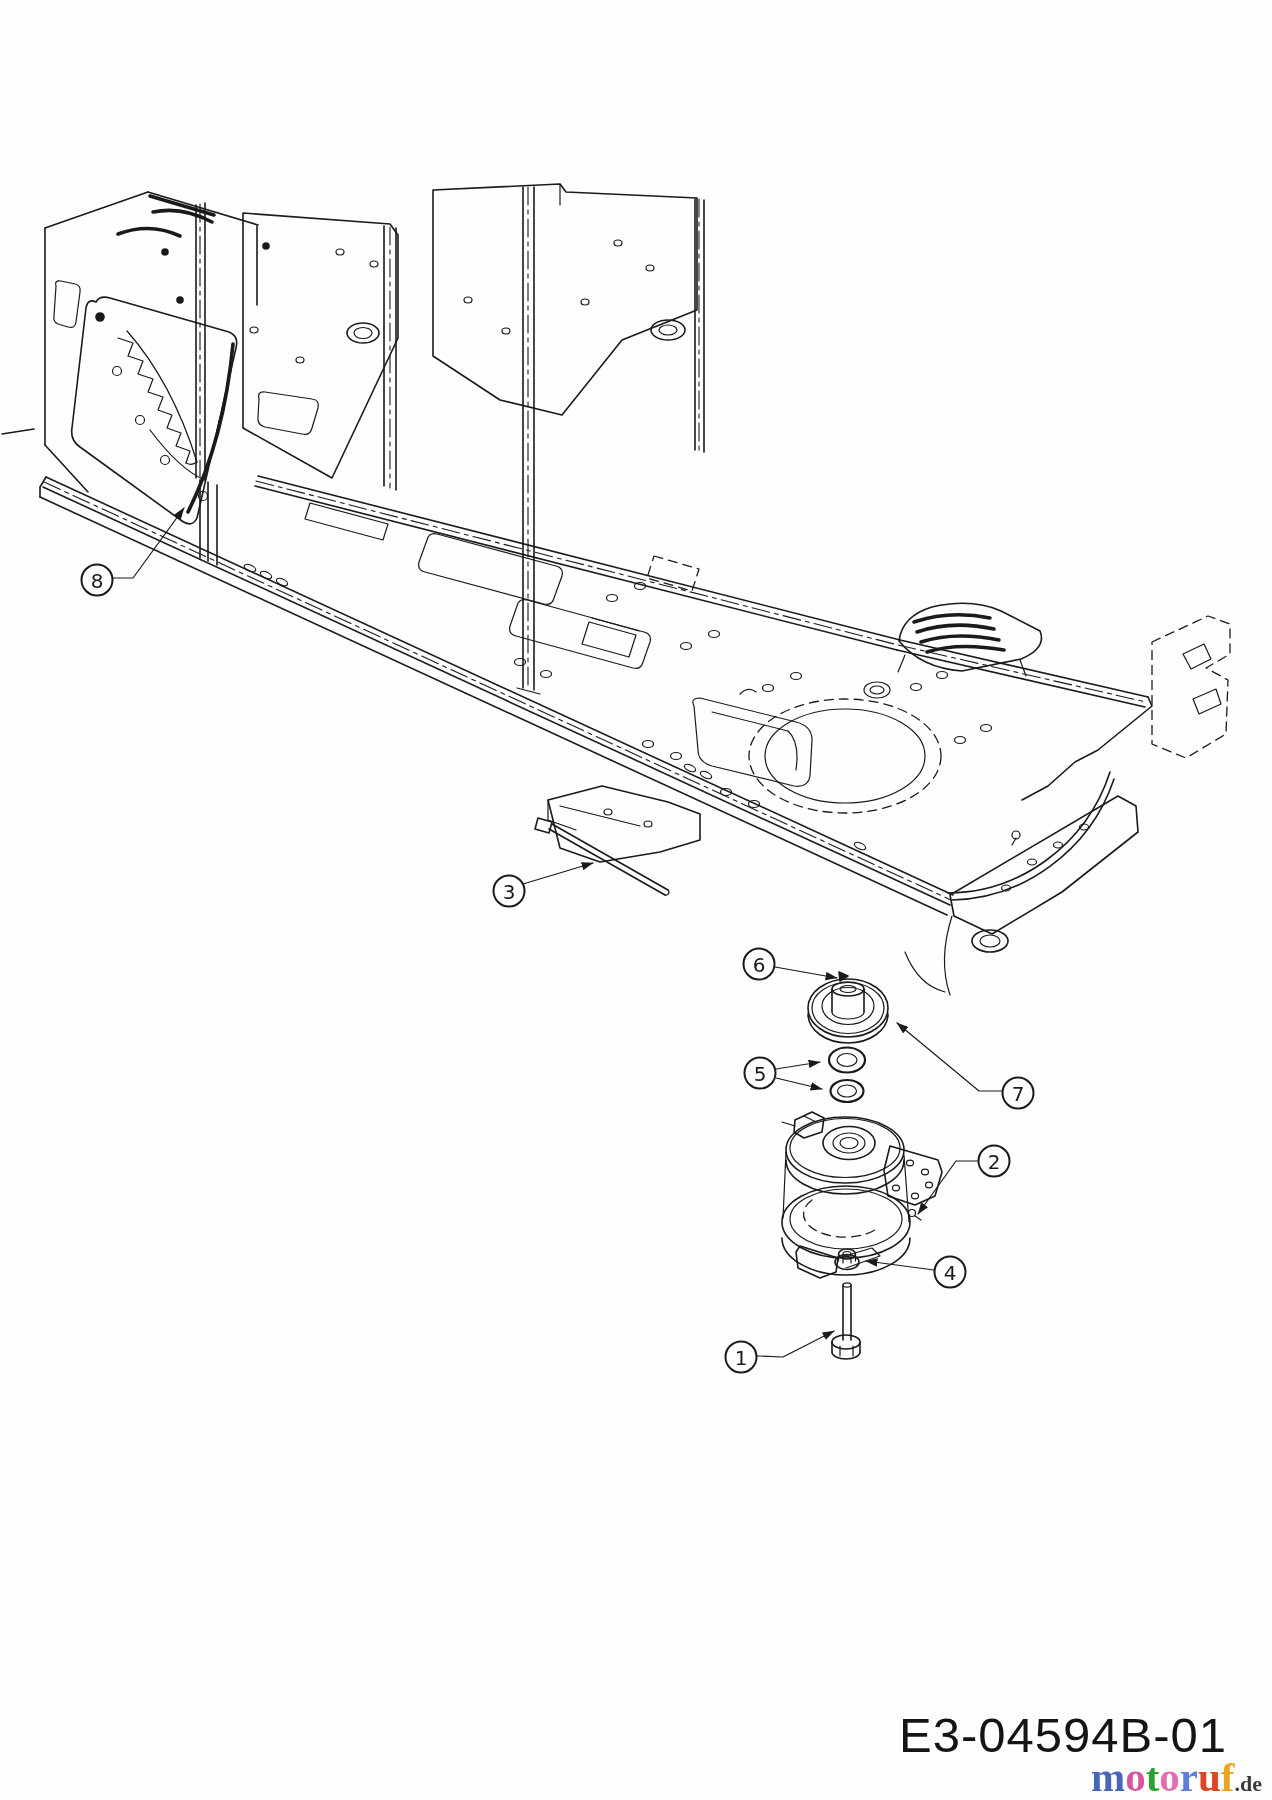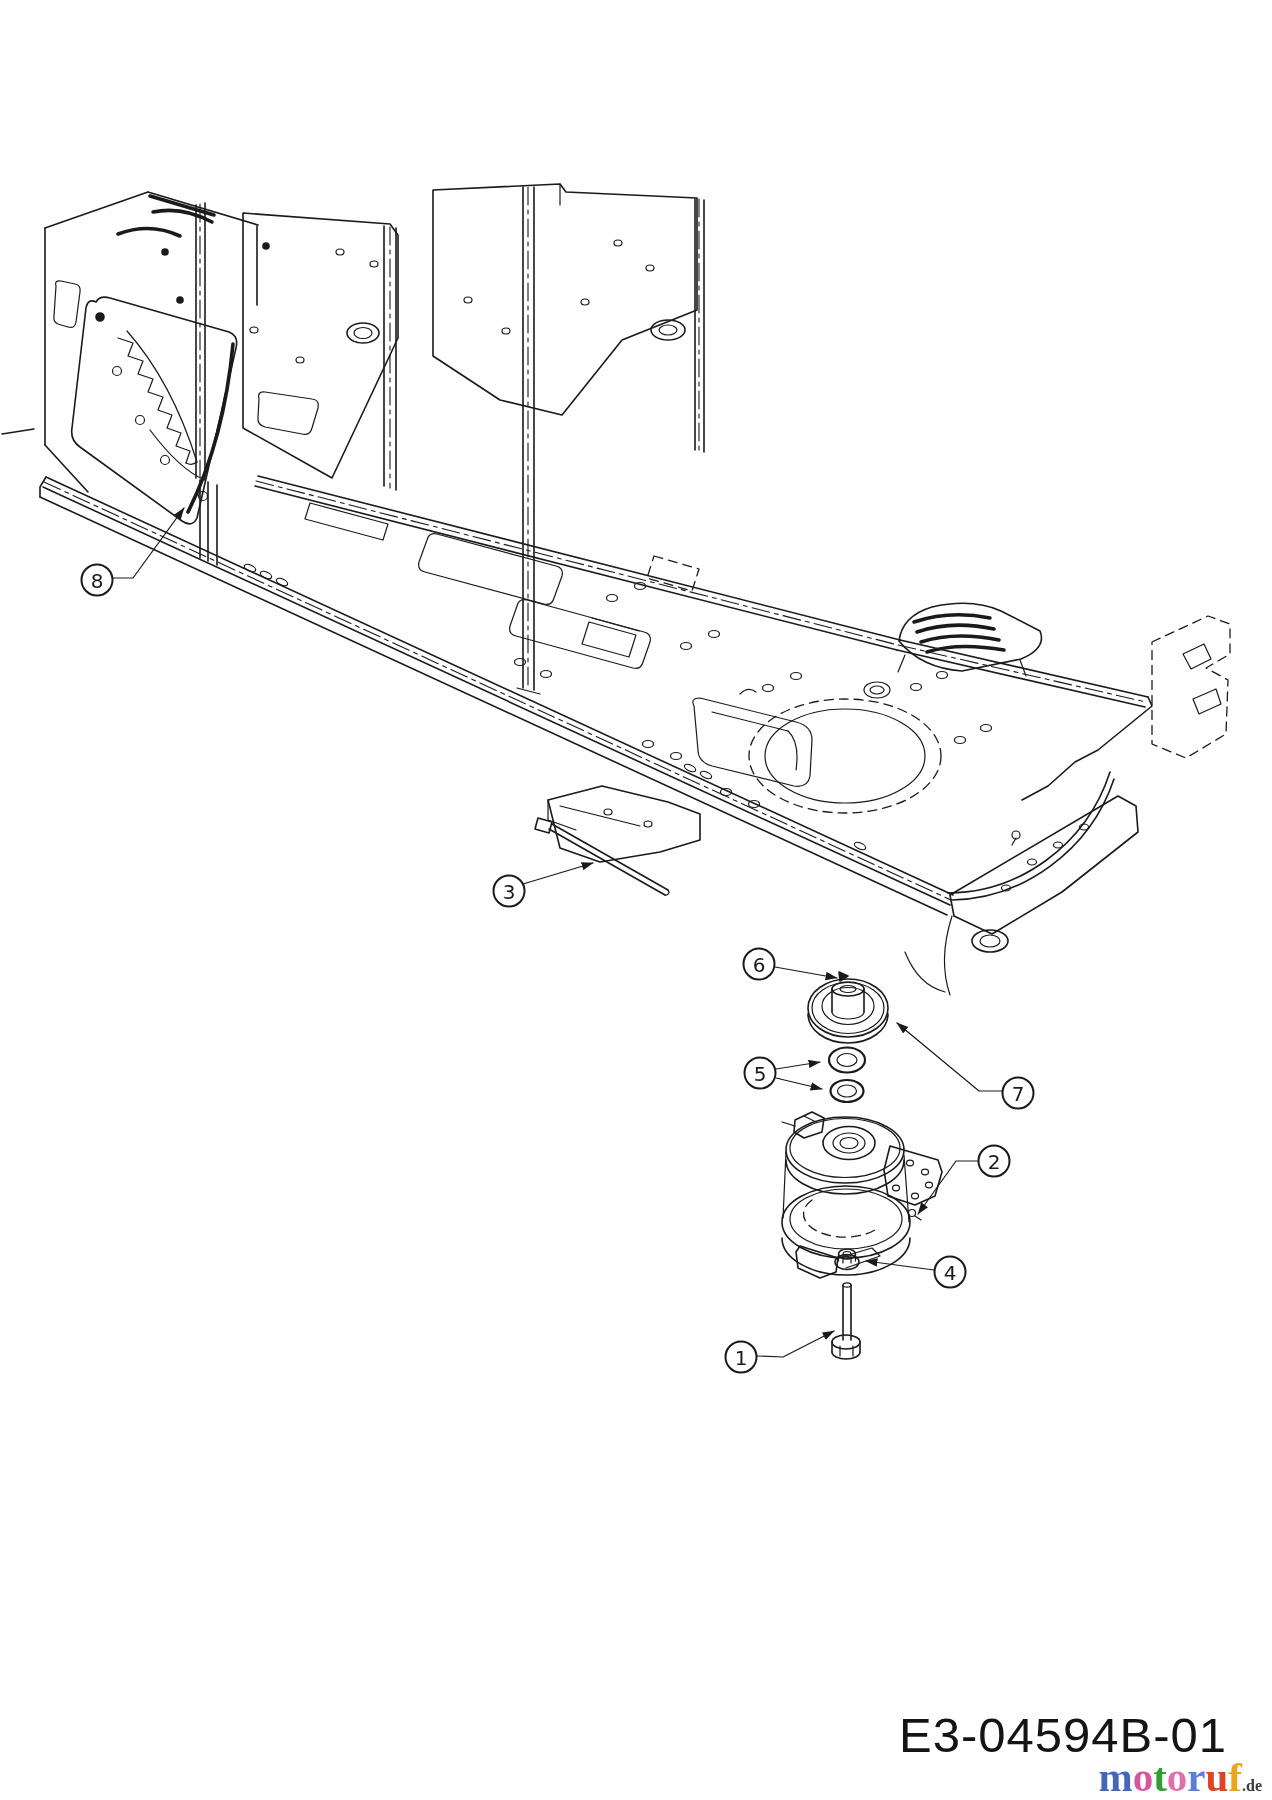--- a/index.html
+++ b/index.html
@@ -11,21 +11,21 @@
   .hv{stroke-width:3.6;}
   .cl{stroke-dasharray:18 5 4 5;stroke-width:1.1;}
   .hd{stroke-dasharray:9 6;stroke-width:1.3;}
   .callout-circle{fill:#ffffff;stroke:#1a1a1a;stroke-width:2;}
   .callout-num{font-family:"DejaVu Sans",sans-serif;font-size:20px;fill:#1a1a1a;
                text-anchor:middle;dominant-baseline:central;}
   .drawnum{font-family:"Liberation Sans",sans-serif;font-size:49px;letter-spacing:1px;fill:#141414;
            text-anchor:middle;}
   .logo{position:absolute;right:10px;bottom:2px;font-family:"Liberation Serif",serif;
         font-weight:700;font-size:41px;line-height:1;white-space:nowrap;}
-  .logo .suffix{font-size:16px;font-weight:700;}
+  .logo .suffix{font-size:22px;font-weight:700;}
 </style>
 </head>
 <body>
 
 <div class="page">
 <svg width="1272" height="1800" viewBox="0 0 1272 1800">
   <defs>
     <marker id="arr" markerWidth="11" markerHeight="8" refX="9.5" refY="3.5" orient="auto">
       <path d="M0,0 L10,3.5 L0,7 Z" fill="#1a1a1a"></path>
     </marker>

